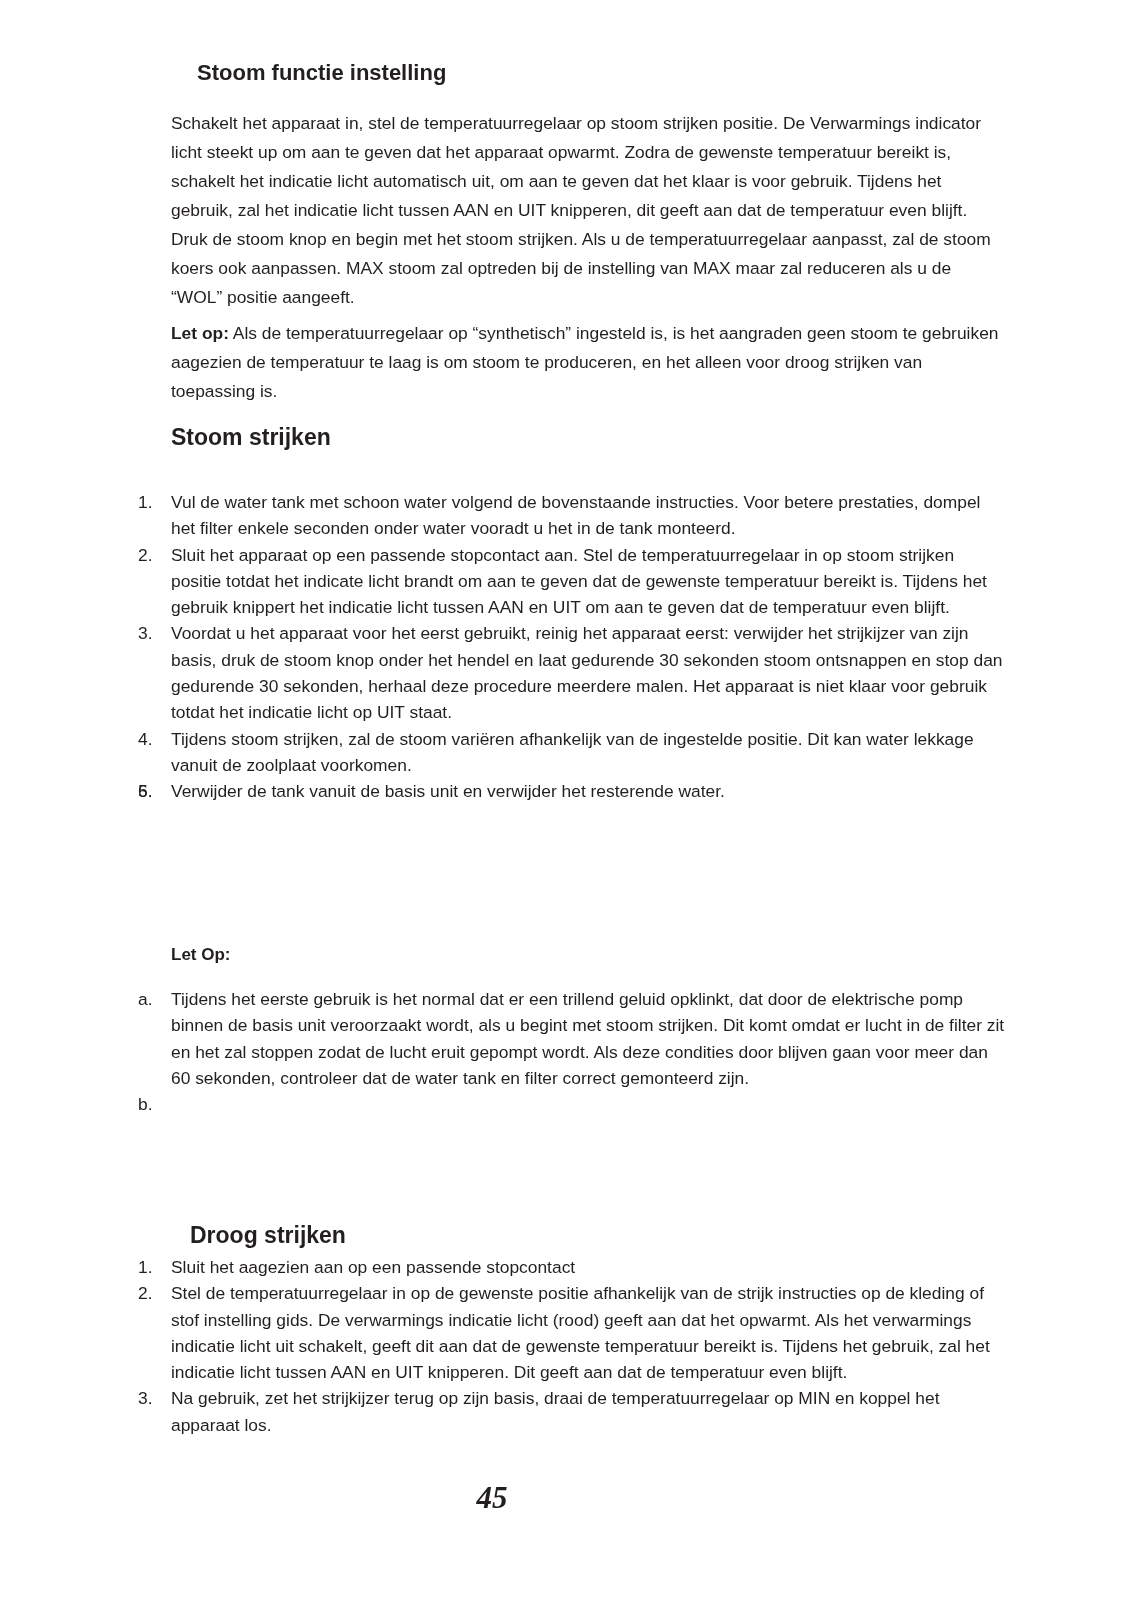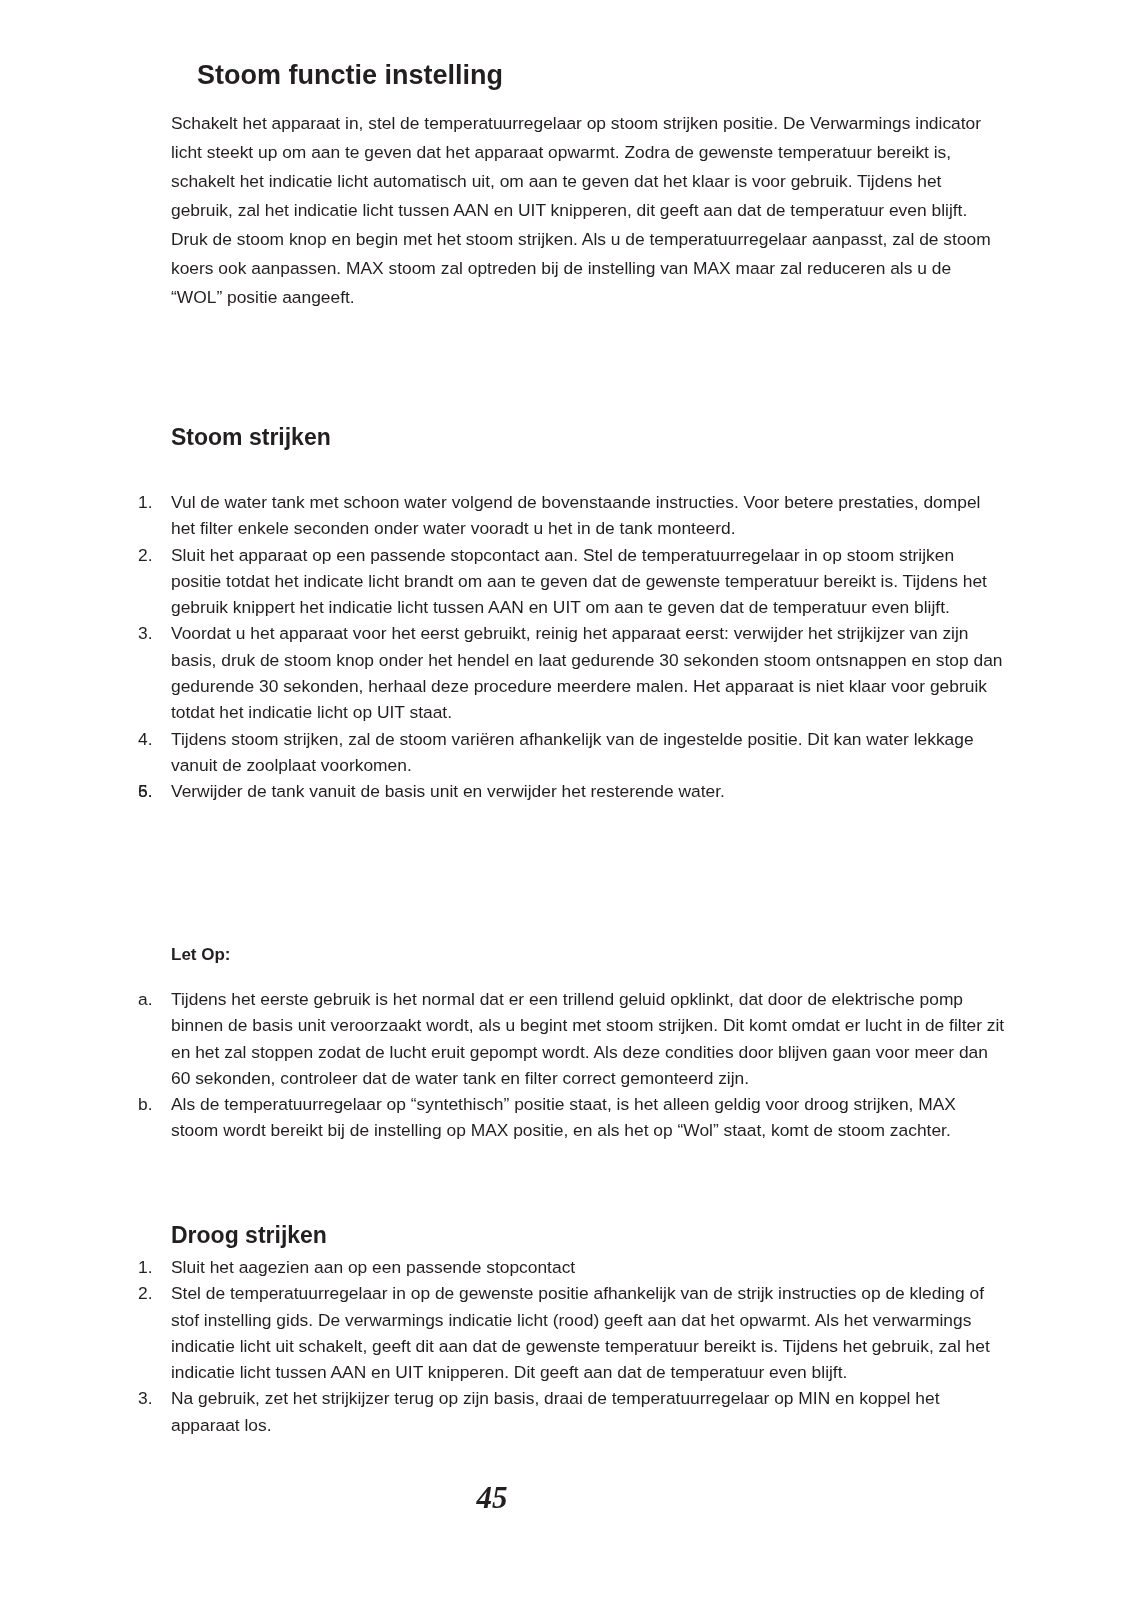--- a/index.html
+++ b/index.html
@@ -19,21 +19,21 @@
       position: absolute;
       left: 0;
       top: 0;
       width: 1128px;
       height: 1601px;
     }
     .h1 {
       position: absolute;
       left: 197px;
       top: 60px;
-      font-size: 27px;
+      font-size: 22px;
       font-weight: bold;
       margin: 0;
       letter-spacing: 0px;
     }
     .h2 {
       position: absolute;
       left: 171px;
       font-size: 23px;
       font-weight: bold;
       margin: 0;
@@ -91,40 +91,41 @@
   </style>
 </head>
 <body>
 
 <div class="page">
 
   <h1 class="h1">Stoom functie instelling</h1>
 
   <p class="para" style="top:109px;">Schakelt het apparaat in, stel de temperatuurregelaar op stoom strijken positie. De Verwarmings indicator licht steekt up om aan te geven dat het apparaat opwarmt. Zodra de gewenste temperatuur bereikt is, schakelt het indicatie licht automatisch uit, om aan te geven dat het klaar is voor gebruik. Tijdens het gebruik, zal het indicatie licht tussen AAN en UIT knipperen, dit geeft aan dat de temperatuur even blijft. Druk de stoom knop en begin met het stoom strijken. Als u de temperatuurregelaar aanpasst, zal de stoom koers ook aanpassen. MAX stoom zal optreden bij de instelling van MAX maar zal reduceren als u de “WOL” positie aangeeft.</p>
 
+  <p class="para" style="top:319px;"><b>Let op:</b><span> Als de temperatuurregelaar op “synthetisch” ingesteld is, is het aangraden geen stoom te gebruiken aagezien de temperatuur te laag is om stoom te produceren, en het alleen voor droog strijken van toepassing is.</span></p>
 
   <h2 class="h2" style="top:424px;">Stoom strijken</h2>
 
   <ol class="list" style="top:489px;">
     <li><span class="marker">1.</span><span>Vul de water tank met schoon water volgend de bovenstaande instructies. Voor betere prestaties, dompel het filter enkele seconden onder water vooradt u het in de tank monteerd.</span></li>
     <li><span class="marker">2.</span><span>Sluit het apparaat op een passende stopcontact aan. Stel de temperatuurregelaar in op stoom strijken positie totdat het indicate licht brandt om aan te geven dat de gewenste temperatuur bereikt is. Tijdens het gebruik knippert het indicatie licht tussen AAN en UIT om aan te geven dat de temperatuur even blijft.</span></li>
     <li><span class="marker">3.</span><span>Voordat u het apparaat voor het eerst gebruikt, reinig het apparaat eerst: verwijder het strijkijzer van zijn basis, druk de stoom knop onder het hendel en laat gedurende 30 sekonden stoom ontsnappen en stop dan gedurende 30 sekonden, herhaal deze procedure meerdere malen. Het apparaat is niet klaar voor gebruik totdat het indicatie licht op UIT staat.</span></li>
     <li><span class="marker">4.</span><span>Tijdens stoom strijken, zal de stoom variëren afhankelijk van de ingestelde positie. Dit kan water lekkage vanuit de zoolplaat voorkomen.</span></li>
     <li><span class="marker">5.</span></li>
     <li><span class="marker">6.</span><span>Verwijder de tank vanuit de basis unit en verwijder het resterende water.</span></li>
   </ol>
 
   <p class="letop-label">Let Op:</p>
 
   <ol class="list" style="top:986px;">
     <li><span class="marker">a.</span><span>Tijdens het eerste gebruik is het normal dat er een trillend geluid opklinkt, dat door de elektrische pomp binnen de basis unit veroorzaakt wordt, als u begint met stoom strijken. Dit komt omdat er lucht in de filter zit en het zal stoppen zodat de lucht eruit gepompt wordt. Als deze condities door blijven gaan voor meer dan 60 sekonden, controleer dat de water tank en filter correct gemonteerd zijn.</span></li>
-    <li><span class="marker">b.</span><span>Als de temperatuurregelaar op “syntethisch” positie staat, is het alleen geldig voor droog strijken, MAX stoom wordt bereikt bij de instelling op MAX positie, en als het op “Wol” staat, komt de stoom zachter.</span></li>
+    <li><span class="marker">b.</span></li>
   </ol>
 
-  <h2 class="h2" style="top:1222px;">Droog strijken</h2>
+  <h2 class="h2" style="top:1222px;margin-left:19px;">Droog strijken</h2>
 
   <ol class="list" style="top:1254px;">
     <li><span class="marker">1.</span><span>Sluit het aagezien aan op een passende stopcontact</span></li>
     <li><span class="marker">2.</span><span>Stel de temperatuurregelaar in op de gewenste positie afhankelijk van de strijk instructies op de kleding of stof instelling gids. De verwarmings indicatie licht (rood) geeft aan dat het opwarmt. Als het verwarmings indicatie licht uit schakelt, geeft dit aan dat de gewenste temperatuur bereikt is. Tijdens het gebruik, zal het indicatie licht tussen AAN en UIT knipperen. Dit geeft aan dat de temperatuur even blijft.</span></li>
     <li><span class="marker">3.</span><span>Na gebruik, zet het strijkijzer terug op zijn basis, draai de temperatuurregelaar op MIN en koppel het apparaat los.</span></li>
   </ol>
 
   <div class="page-number">45</div>
 
 </div>

